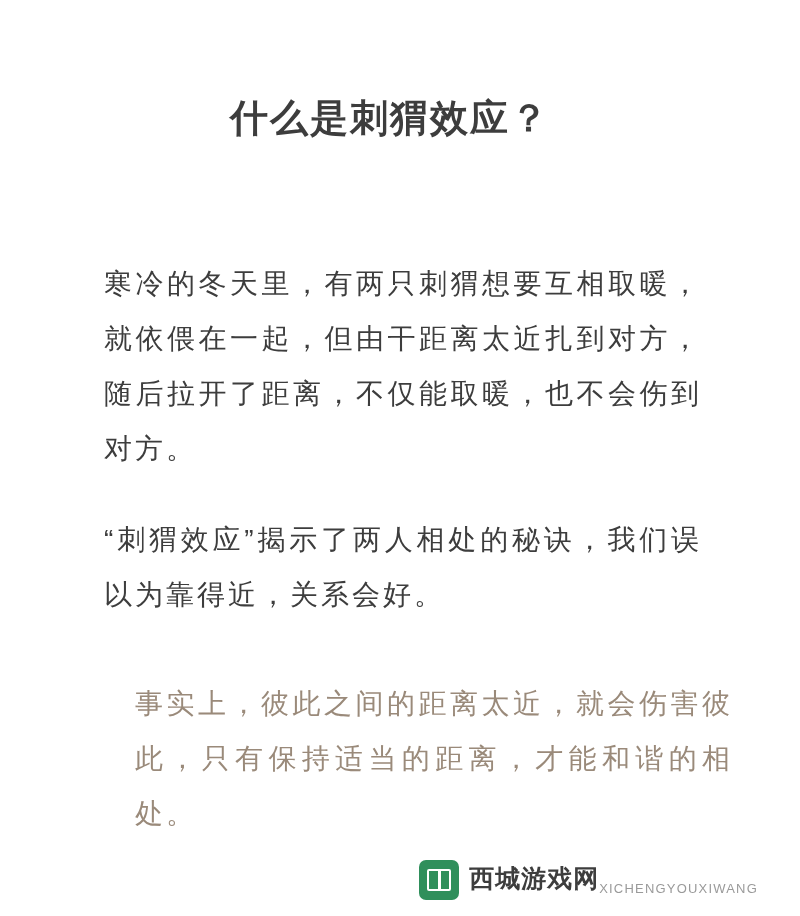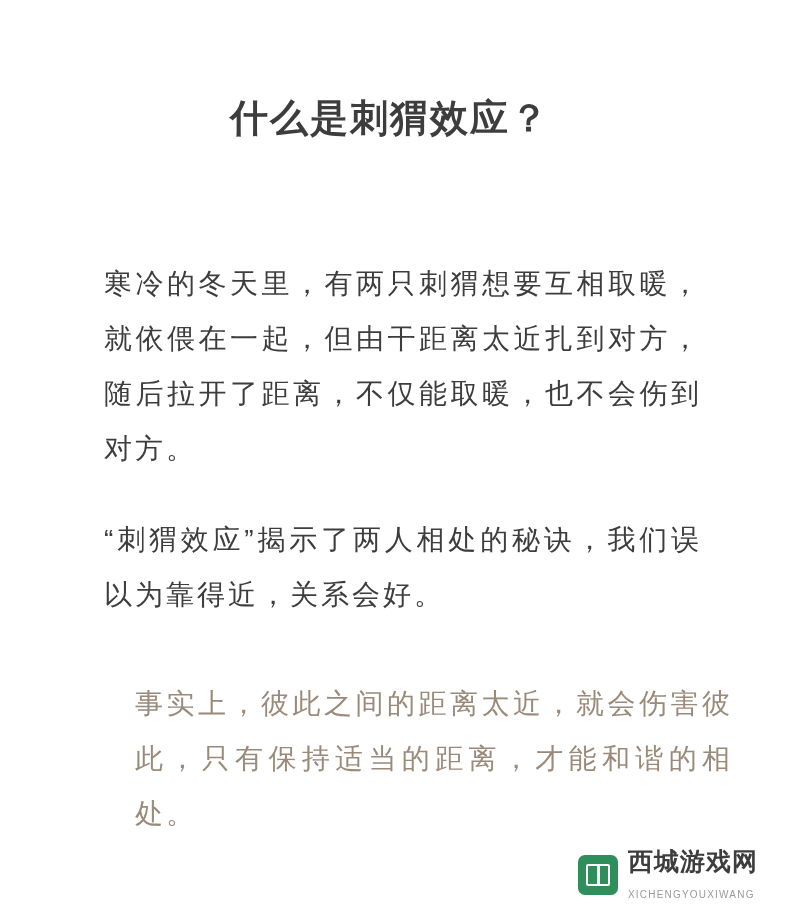--- a/index.html
+++ b/index.html
@@ -83,31 +83,31 @@
     content: "";
     position: absolute;
     left: 19px;
     top: 11px;
     width: 2.5px;
     height: 18px;
     background: #ffffff;
   }
   .wm-text {
     display: flex;
-    flex-direction: column;
+    flex-direction: row;
     line-height: 1;
   }
   .wm-main {
     font-size: 25px;
     font-weight: bold;
     color: #3d3d3d;
     letter-spacing: 1px;
   }
   .wm-sub {
-    font-size: 10px;
+    font-size: 13px;
     color: #9a9a9a;
     letter-spacing: 1.2px;
     margin-top: 16px;
   }
 </style>
 </head>
 <body>
 
 <div class="page">
 

